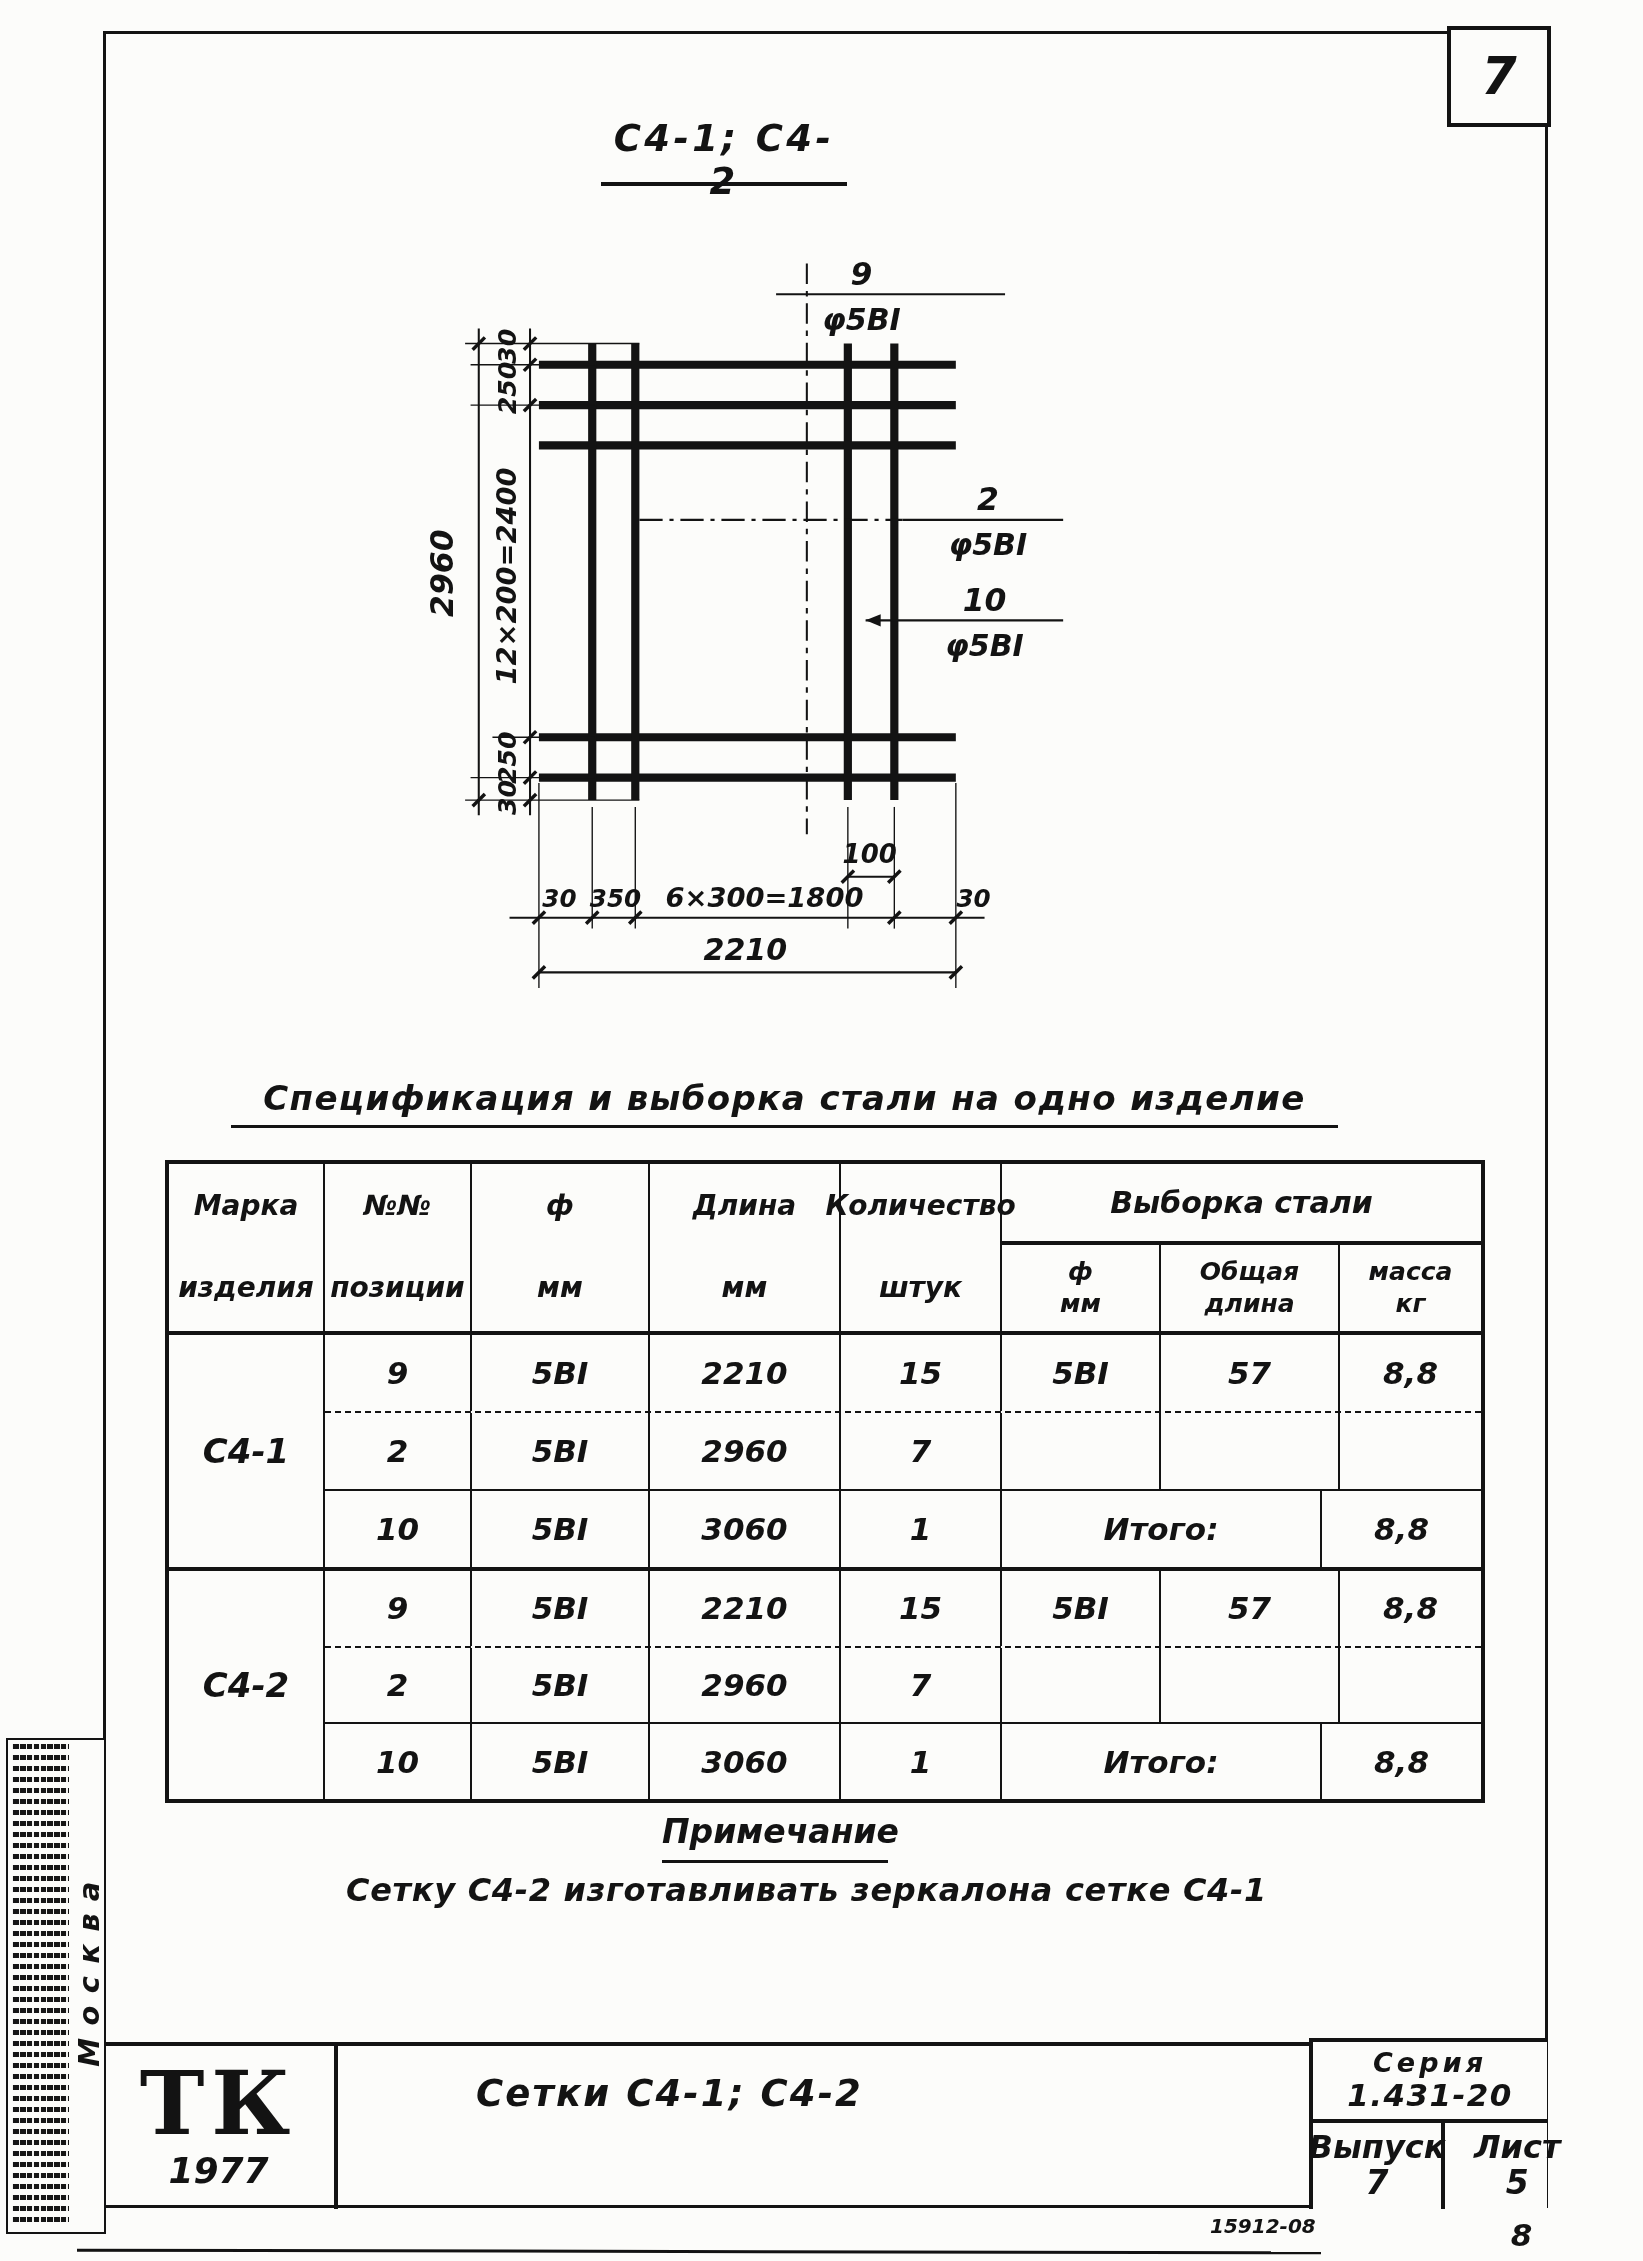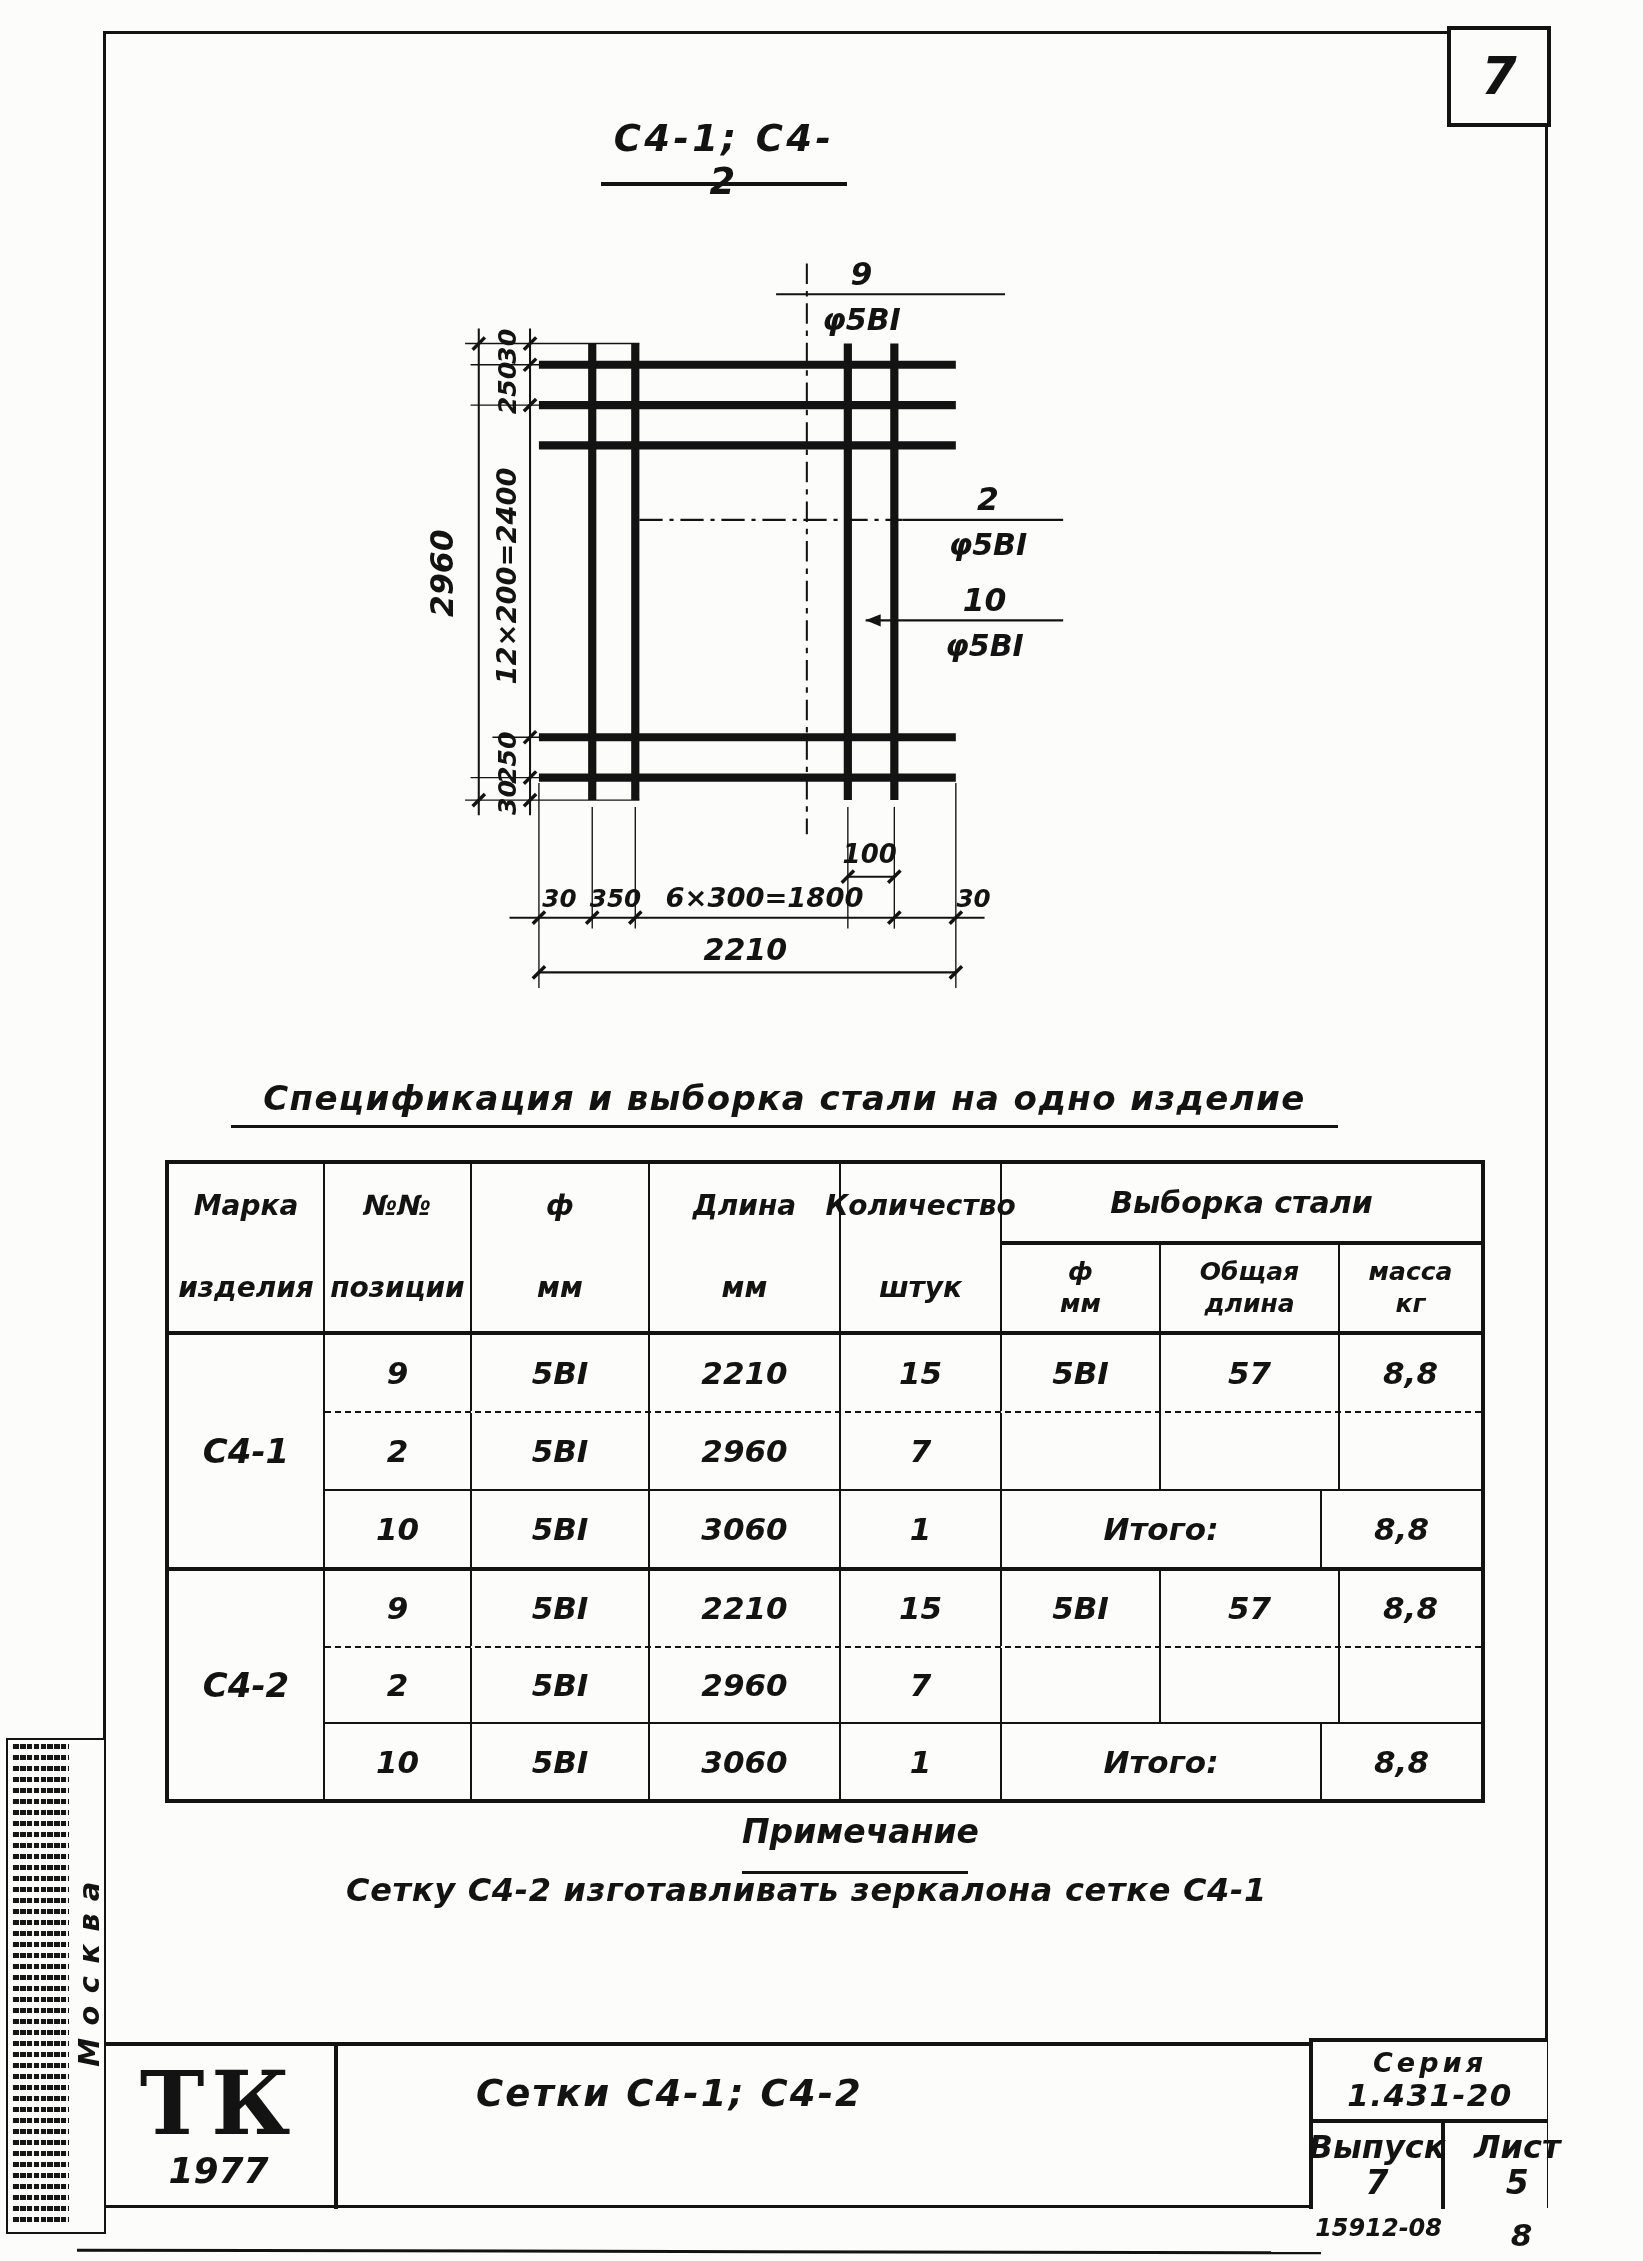--- a/index.html
+++ b/index.html
@@ -34,21 +34,21 @@
   .tgroup{display:flex;height:232px;}
   .tgroup.second{border-top:4.1px solid #131313;}
   .mark-cell{width:156px;border-right:2.7px solid #131313;font-size:34px;}
   .grows{flex:1;display:flex;flex-direction:column;}
   .trow{display:flex;flex:1;}
   .trow.dashed{border-top:2.1px dashed #131313;}
   .trow.solidline{border-top:2.1px solid #131313;}
   .bcell{display:flex;align-items:center;justify-content:center;font-size:31px;font-style:italic;font-weight:bold;}
   .merged{width:320px;border-right:2.7px solid #131313;}
   
-  #note-title{left:742px;top:1812px;width:226px;font-size:33px;text-align:left;padding-bottom:20px;border-bottom:3.4px solid #131313;}
+  #note-title{left:662px;top:1812px;width:226px;font-size:33px;text-align:left;padding-bottom:9px;border-bottom:3.4px solid #131313;}
   #note-text{left:178px;top:1871px;width:1257px;font-size:32px;text-align:center;letter-spacing:0.7px;}
   
   #tb-topline{left:103px;top:2042px;width:1445px;height:4.1px;background:#131313;}
   #tk-box{left:103px;top:2042px;width:235px;height:167px;border-right:4.8px solid #131313;box-sizing:border-box;display:flex;flex-direction:column;align-items:center;justify-content:center;}
   #tk-logo{font-family:"DejaVu Serif",serif;font-weight:bold;font-size:87px;line-height:1;letter-spacing:6.8px;}
   #tk-year{font-size:36px;margin-top:2.7px;}
   #tb-title{left:410px;top:2072px;width:519px;font-size:37px;text-align:center;letter-spacing:2.1px;}
   #series-box{left:1309px;top:2038px;width:238px;height:171px;border-left:4.1px solid #131313;border-top:4.1px solid #131313;box-sizing:border-box;display:flex;flex-direction:column;background:#fcfcfa;}
   #series-top{height:77px;border-bottom:4.1px solid #131313;display:flex;flex-direction:column;align-items:center;justify-content:center;line-height:1.15;}
   #series-label{font-size:27px;letter-spacing:4.1px;}
@@ -61,21 +61,21 @@
   .sb-value{font-size:33px;}
   
   #stamp-strip{left:5.5px;top:1738px;width:100px;height:496px;border:2.7px solid #131313;box-sizing:border-box;background:#fcfcfa;}
   #stamp-hatch{position:absolute;left:4.1px;top:4.1px;width:57px;height:482px;
     background-image:
       repeating-linear-gradient(90deg, rgba(252,252,250,.95) 0 1.4px, rgba(252,252,250,0) 1.4px 6.8px),
       repeating-linear-gradient(180deg, #161616 0 4.8px, rgba(0,0,0,0) 4.8px 11px);
   }
   #city-vertical{left:-68px;top:1951px;width:314px;height:34px;transform:rotate(-90deg);transform-origin:center;font-size:29px;letter-spacing:12.3px;text-align:center;}
   
-  #doc-number{left:1210px;top:2214px;width:232px;font-size:24px;text-align:right;}
+  #doc-number{left:1210px;top:2214px;width:232px;font-size:20px;text-align:left;}
   #sheet-mark{left:1494px;top:2217px;width:55px;font-size:31px;text-align:center;}
   #scan-edge{left:77px;top:2250px;width:1244px;height:2.7px;background:#131313;transform:rotate(0.12deg);}
   svg text{font-family:"DejaVu Sans",sans-serif;font-style:italic;font-weight:bold;fill:#131313;}
 </style>
 </head>
 <body>
 
 <div class="abs" id="frame"></div>
 
 <div class="abs ctr hw" id="page-number-box">

